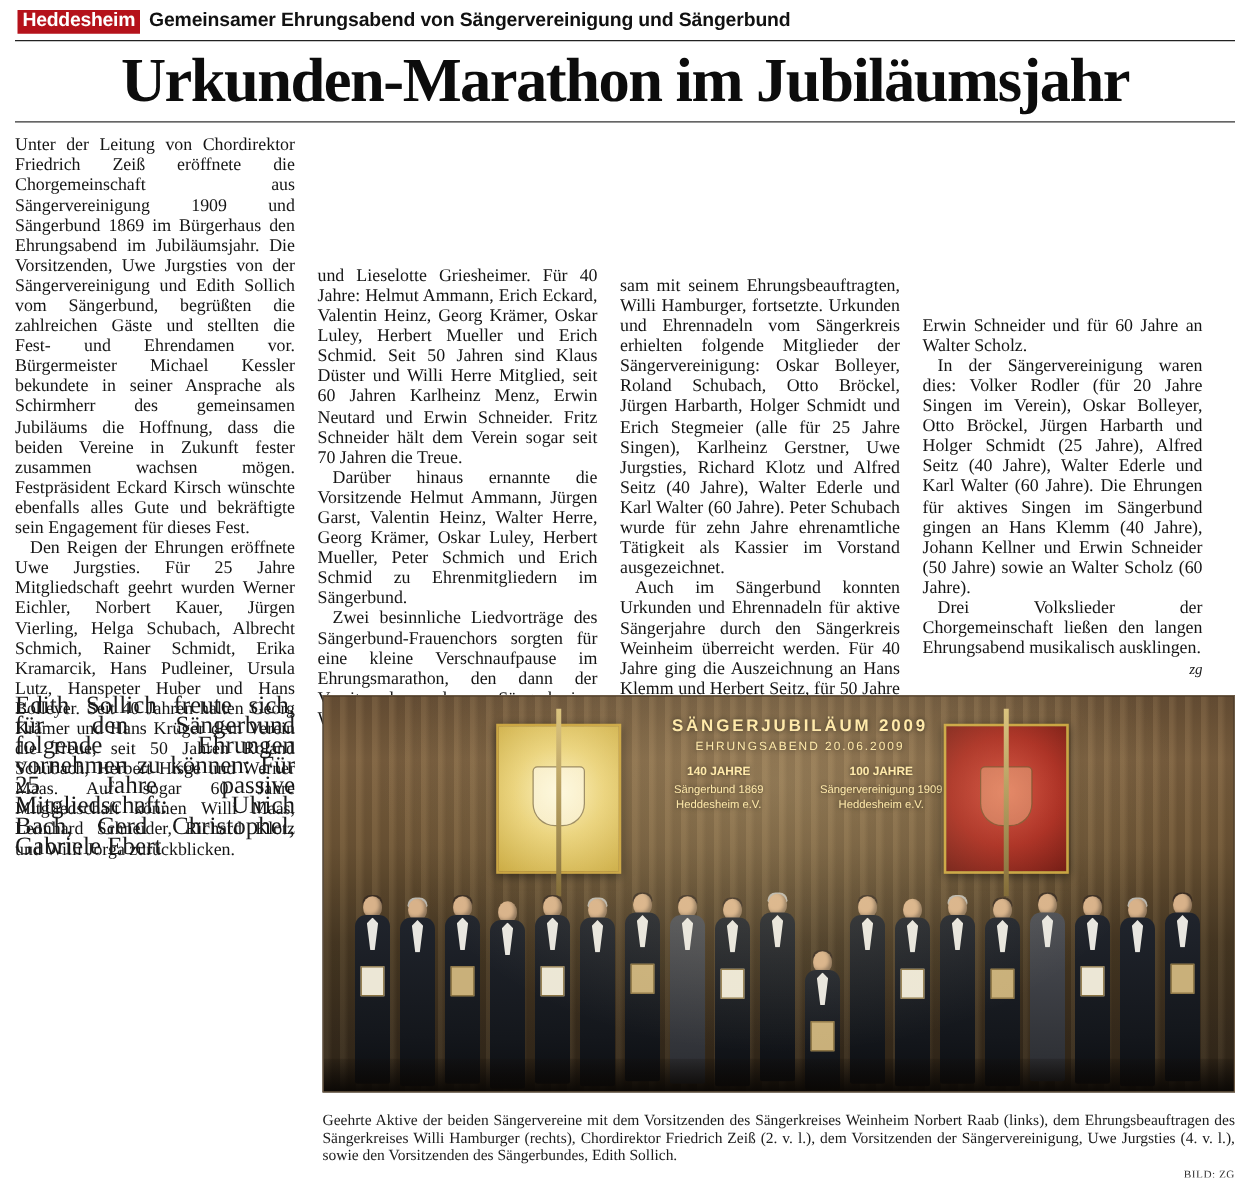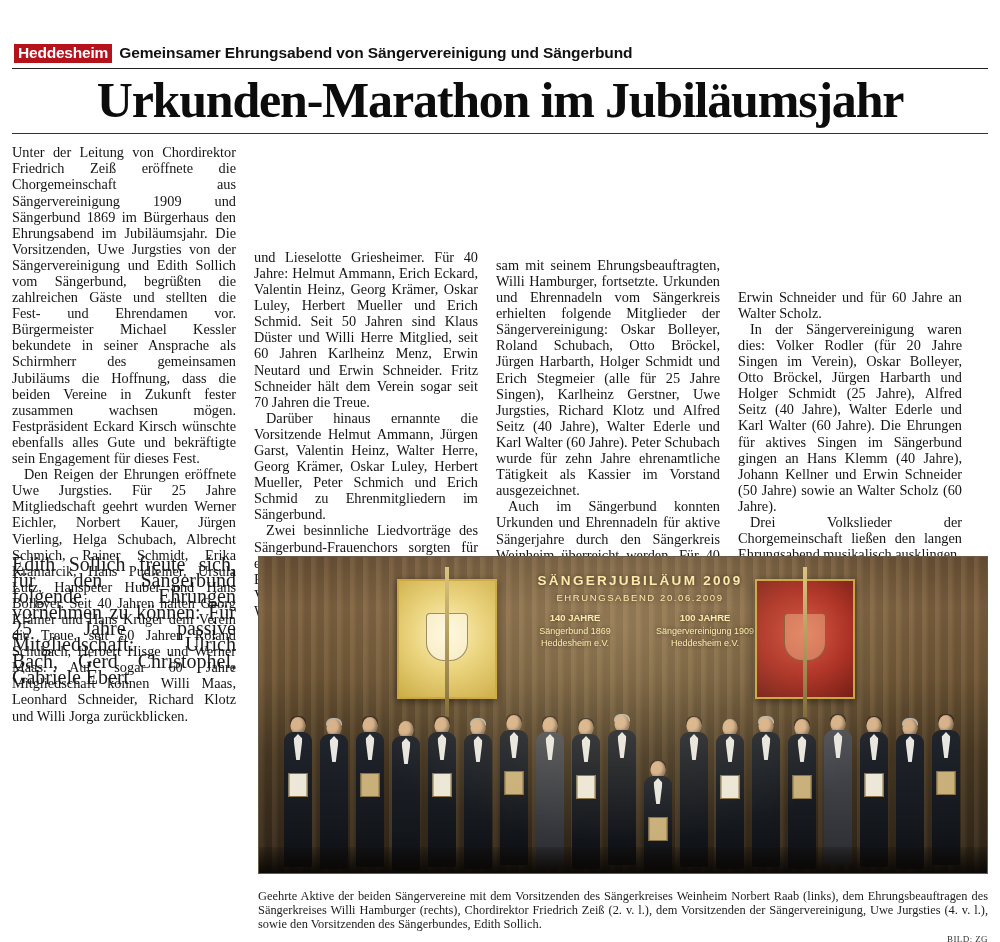--- a/index.html
+++ b/index.html
@@ -32,21 +32,20 @@
   }
   .kicker-place {
     background: #b5121b;
     color: #ffffff;
     font-family: "Liberation Sans", sans-serif;
     font-weight: bold;
     font-size: 15.5px;
     letter-spacing: -0.2px;
     padding: 1px 4px 2px 4px;
     line-height: 1.05;
-    margin-top: 36px;
   }
   .kicker-text {
     font-family: "Liberation Sans", sans-serif;
     font-weight: bold;
     font-size: 15.5px;
     color: #111;
     letter-spacing: -0.1px;
     text-align: right;
   }
   .rule-top {

